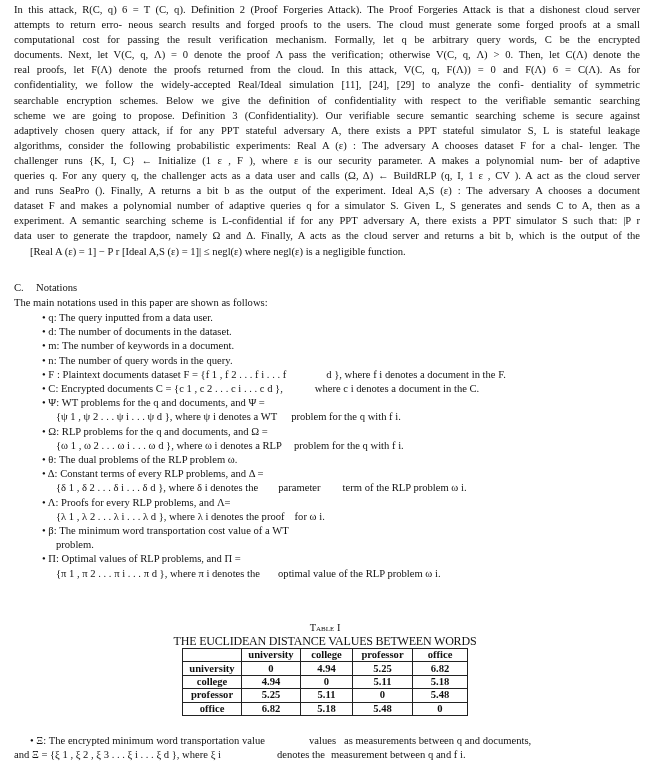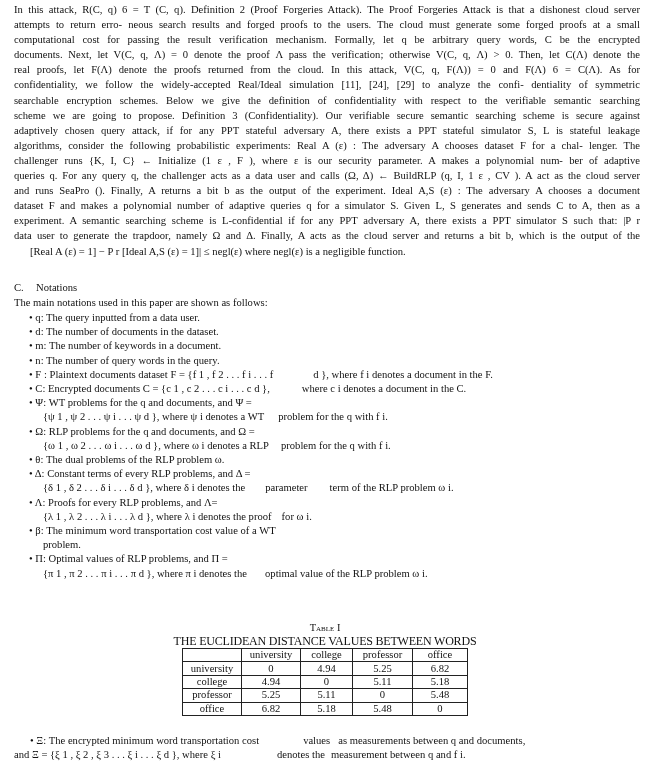--- a/index.html
+++ b/index.html
@@ -44,21 +44,21 @@
   }
   .heading .num { display: inline-block; width: 22px; }
   .intro {
     position: absolute;
     left: 14px;
     top: 296px;
     line-height: 14px;
   }
   .notations {
     position: absolute;
-    left: 29px;
+    left: 42px;
     top: 311px;
     width: 600px;
   }
   .nitem {
     line-height: 14.2px;
     white-space: nowrap;
   }
   .nitem .cont {
     display: block;
     padding-left: 14px;
@@ -79,20 +79,21 @@
   .tbl-title {
     font-size: 12px;
     line-height: 14px;
     letter-spacing: -0.2px;
     text-align: center;
   }
   table.dist {
     border-collapse: collapse;
     margin: 0 auto;
     font-size: 10.6px;
+    font-weight: bold;
   }
   table.dist td {
     border: 1px solid #222;
     height: 12.4px;
     line-height: 12px;
     padding: 0;
     text-align: center;
   }
   table.dist td.c0 { width: 58px; }
   table.dist td.c1 { width: 58px; }
@@ -194,17 +195,17 @@
         <td class="c1">6.82</td>
         <td class="c2">5.18</td>
         <td class="c3">5.48</td>
         <td class="c4">0</td>
       </tr>
     </tbody>
       </table>
   </div>
 
   <div class="xi">
-    <span>• Ξ: The encrypted minimum word transportation cost</span><span class="gap" style="width:44px"></span><span>values</span><span class="gap" style="width:8px"></span><span>as measurements between q and documents,</span>
+    <span>• Ξ: The encrypted minimum word transportation value</span><span class="gap" style="width:44px"></span><span>values</span><span class="gap" style="width:8px"></span><span>as measurements between q and documents,</span>
     <span class="cont2"><span>and Ξ = {ξ   1 , ξ 2 , ξ 3 . . . ξ i . . . ξ d }, where ξ i</span><span class="gap" style="width:56px"></span><span>denotes the</span><span class="gap" style="width:6px"></span><span>measurement between q and f i.</span></span>
   </div>
 
 </div>
 
 </body></html>

